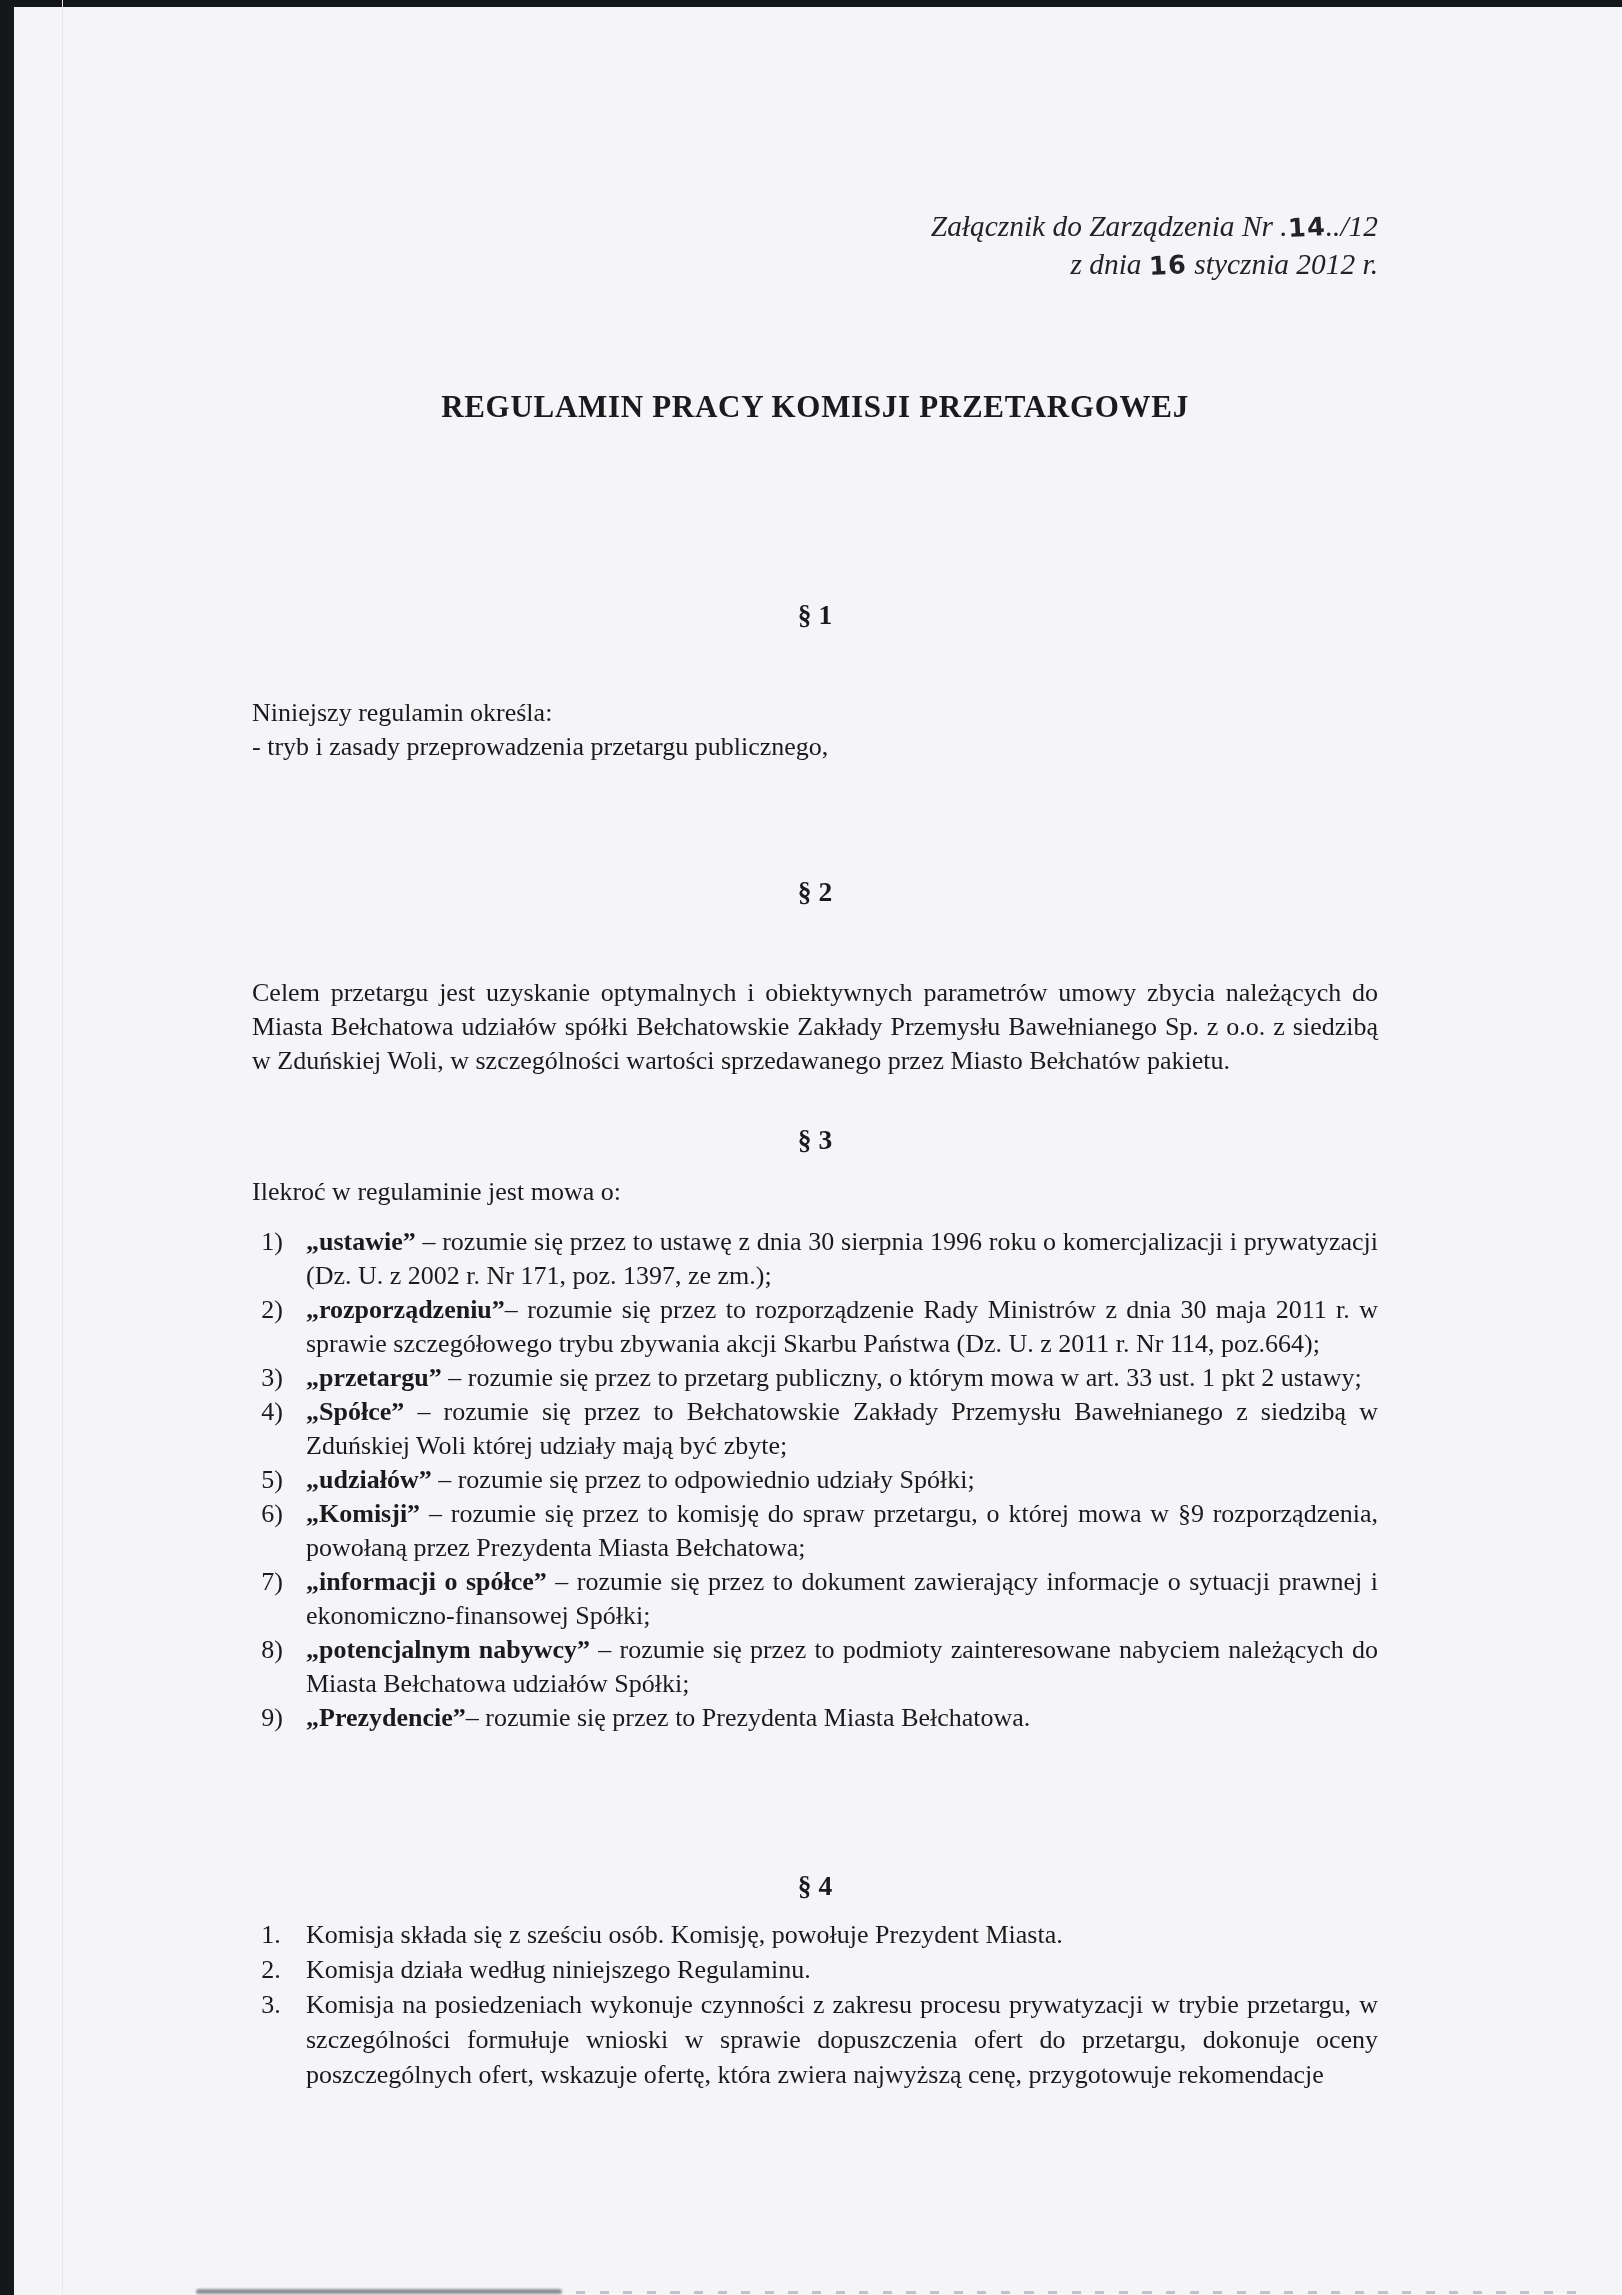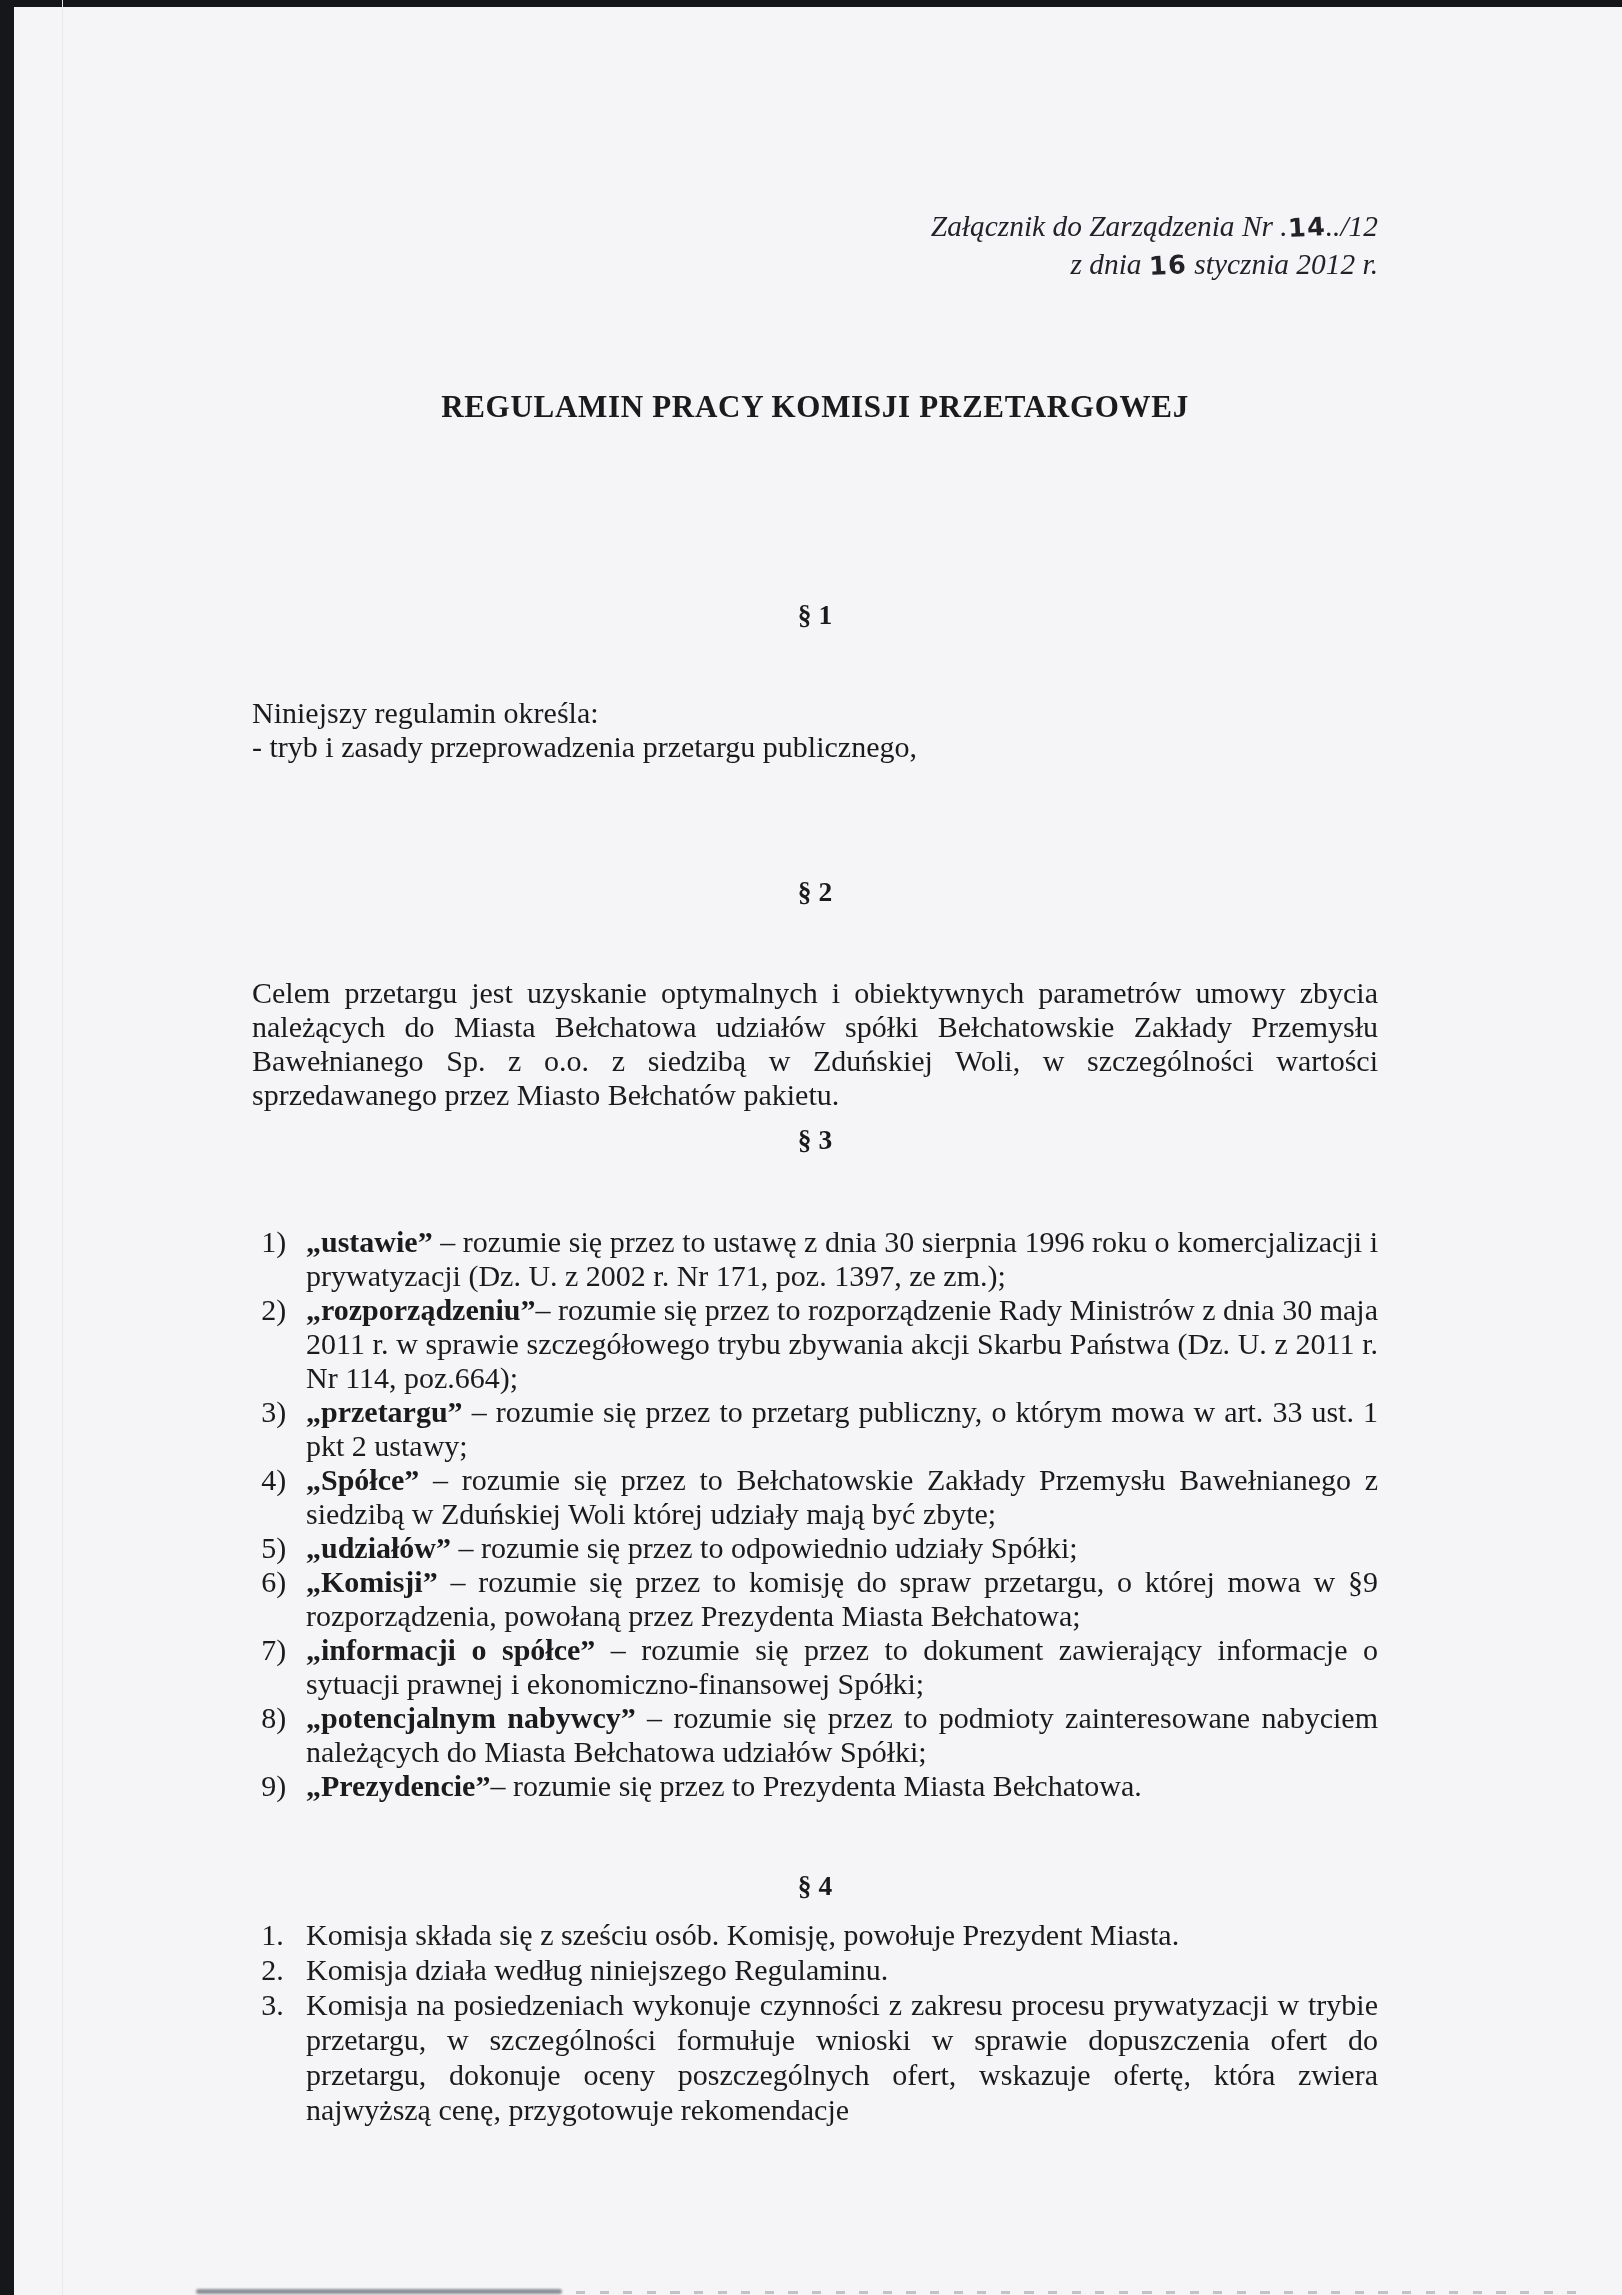--- a/index.html
+++ b/index.html
@@ -23,21 +23,21 @@
   .blk{position:absolute;left:252px;width:1126px;}
   .attachment{top:208px;text-align:right;font-style:italic;font-size:29.4px;line-height:37px;color:#232327;}
   .hand{font-style:normal;font-family:"DejaVu Sans",sans-serif;font-weight:bold;font-size:25.5px;letter-spacing:1.3px;display:inline-block;transform:rotate(-3deg);}
   .doc-title{top:389px;text-align:center;font-weight:bold;font-size:31px;letter-spacing:0.7px;}
   .subtitle{top:497px;text-align:center;font-weight:bold;font-size:27.5px;}
   .para-head{text-align:center;font-weight:bold;font-size:27.5px;}
   .h-s1{top:599px;}
   .h-s2{top:876px;}
   .h-s3{top:1124px;}
   .h-s4{top:1870px;}
-  .body-text{font-size:30px;line-height:34px;}
+  .body-text{font-size:26px;line-height:34px;}
   .intro{top:696px;}
   .s2para{top:976px;text-align:justify;text-align-last:left;}
   .s3intro{top:1175px;}
   .nlist{display:block;}
   .s3list{top:1225px;}
   .s4list{top:1917px;line-height:35px;}
   .item{position:relative;padding-left:54px;text-align:justify;text-align-last:left;}
   .item .num{position:absolute;left:9.2px;top:0;}
   .term{font-weight:bold;}
 </style>
@@ -64,20 +64,21 @@
     <div>Niniejszy regulamin określa:</div>
     <div>- tryb i zasady przeprowadzenia przetargu publicznego,</div>
   </div>
 
   <div class="blk para-head h-s2">§ 2</div>
 
   <div class="blk body-text s2para">Celem przetargu jest uzyskanie optymalnych i obiektywnych parametrów umowy zbycia należących do Miasta Bełchatowa udziałów spółki Bełchatowskie Zakłady Przemysłu Bawełnianego Sp. z o.o. z siedzibą w Zduńskiej Woli, w szczególności wartości sprzedawanego przez Miasto Bełchatów pakietu.</div>
 
   <div class="blk para-head h-s3">§ 3</div>
 
+  <div class="blk body-text s3intro">Ilekroć w  regulaminie jest mowa o:</div>
 
   <div class="blk body-text nlist s3list">
     <div class="item"><span class="num">1)</span><span class="term">„ustawie”</span><span> – rozumie się przez to ustawę z dnia 30 sierpnia 1996 roku o komercjalizacji i prywatyzacji (Dz. U. z 2002 r. Nr 171, poz. 1397, ze zm.);</span></div>
     <div class="item"><span class="num">2)</span><span class="term">„rozporządzeniu”</span><span>– rozumie się przez to rozporządzenie Rady Ministrów z dnia 30 maja 2011 r. w sprawie szczegółowego trybu zbywania akcji Skarbu Państwa (Dz. U. z 2011 r. Nr 114, poz.664);</span></div>
     <div class="item"><span class="num">3)</span><span class="term">„przetargu”</span><span> – rozumie się przez to przetarg publiczny, o którym mowa w art. 33 ust. 1 pkt 2 ustawy;</span></div>
     <div class="item"><span class="num">4)</span><span class="term">„Spółce”</span><span> – rozumie się przez to Bełchatowskie Zakłady Przemysłu Bawełnianego z siedzibą w Zduńskiej Woli  której udziały mają być zbyte;</span></div>
     <div class="item"><span class="num">5)</span><span class="term">„udziałów”</span><span> – rozumie się przez to odpowiednio udziały Spółki;</span></div>
     <div class="item"><span class="num">6)</span><span class="term">„Komisji”</span><span> – rozumie się przez to komisję do spraw przetargu, o której mowa w §9 rozporządzenia, powołaną przez Prezydenta Miasta Bełchatowa;</span></div>
     <div class="item"><span class="num">7)</span><span class="term">„informacji o spółce”</span><span> – rozumie się przez to dokument zawierający informacje o sytuacji prawnej i ekonomiczno-finansowej Spółki;</span></div>
     <div class="item"><span class="num">8)</span><span class="term">„potencjalnym nabywcy”</span><span> – rozumie się przez to podmioty zainteresowane nabyciem należących do Miasta Bełchatowa udziałów Spółki;</span></div>

